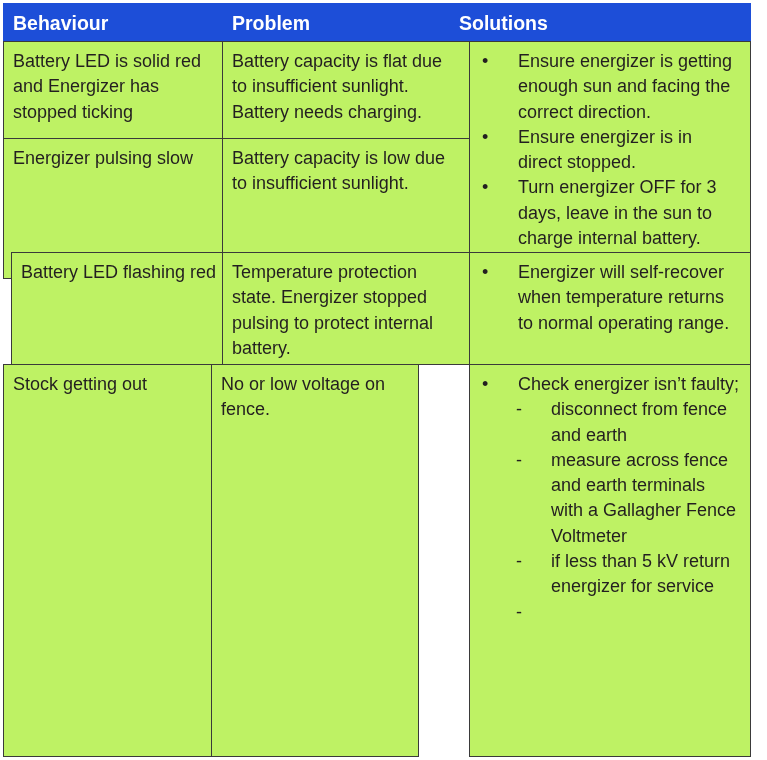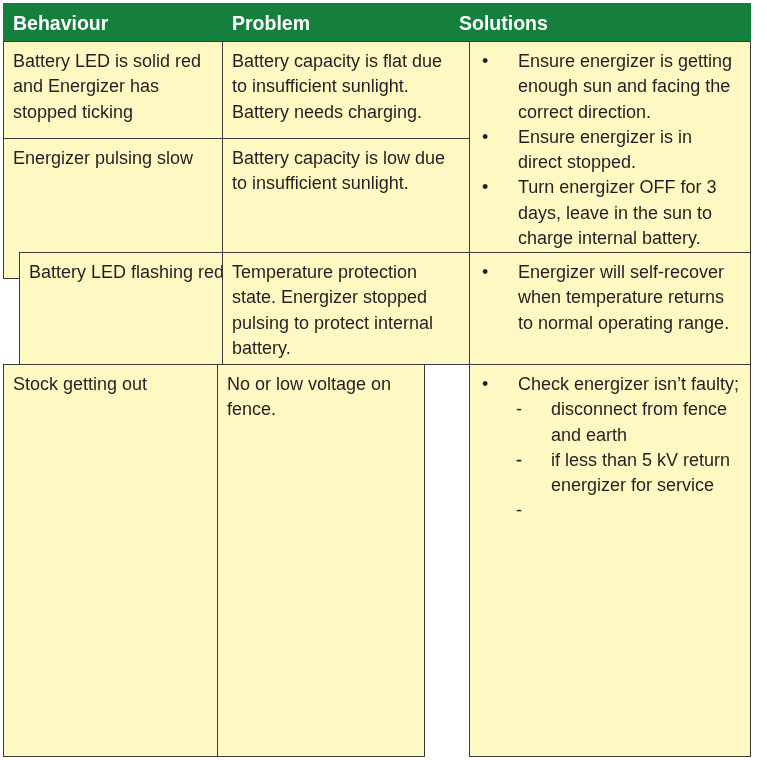--- a/index.html
+++ b/index.html
@@ -1,23 +1,23 @@
 <!DOCTYPE html>
 <html><head>
 <meta charset="utf-8">
 <style>
   html, body { margin:0; padding:0; background:#ffffff; }
   body { width:767px; height:760px; position:relative; overflow:hidden;
          font-family:"Liberation Sans", sans-serif; color:#231f20; }
   .tbl { position:absolute; left:3px; top:3px; width:748px; height:754px; }
-  .hdr { position:absolute; left:0; top:0; width:748px; height:38px; background:#15803d; }
+  .hdr { position:absolute; left:0; top:0; width:748px; height:38px; background:#1d4ed8; }
   .hcell { position:absolute; top:0; height:38px; line-height:40px; color:#ffffff;
            font-weight:bold; font-size:19.5px; }
   .cell { position:absolute; box-sizing:border-box; border:1.5px solid #3a3a3a;
-          font-size:18px; line-height:25.3px; padding:7px 9px 0 9px; background:#fef9c3; }
+          font-size:18px; line-height:25.3px; padding:7px 9px 0 9px; background:#bef264; }
   .bul { position:relative; padding-left:39px; }
   .bul .dot { position:absolute; left:3px; top:0; }
   .sub { position:relative; padding-left:72px; }
   .sub .dash { position:absolute; left:37px; top:0; }
 </style>
 </head>
 <body>
 
 <div class="tbl">
   <div class="hdr">
@@ -31,28 +31,28 @@
 
   <div class="cell" style="left:0;top:135px;width:220px;height:141px">Energizer pulsing slow</div>
   <div class="cell" style="left:219px;top:135px;width:248px;height:137px">Battery capacity is low due to insufficient sunlight.</div>
 
   <div class="cell" style="left:466px;top:38px;width:282px;height:212px">
     <div class="bul"><span class="dot">•</span><span>Ensure energizer is getting enough sun and facing the correct direction.</span></div>
     <div class="bul"><span class="dot">•</span><span>Ensure energizer is in direct stopped.</span></div>
     <div class="bul"><span class="dot">•</span><span>Turn energizer OFF for 3 days, leave in the sun to charge internal battery.</span></div>
   </div>
 
-  <div class="cell" style="left:16px;top:249px;width:256px;height:113px">Battery LED flashing red</div>
+  <div class="cell" style="left:8px;top:249px;width:256px;height:113px">Battery LED flashing red</div>
   <div class="cell" style="left:219px;top:249px;width:248px;height:113px">Temperature protection state. Energizer stopped pulsing to protect internal battery.</div>
   <div class="cell" style="left:466px;top:249px;width:282px;height:113px">
     <div class="bul"><span class="dot">•</span><span>Energizer will self-recover when temperature returns to normal operating range.</span></div>
   </div>
 
   <div class="cell" style="left:0;top:361px;width:220px;height:393px">Stock getting out</div>
-  <div class="cell" style="left:214px;top:361px;width:208px;height:393px">No or low voltage on fence.</div>
+  <div class="cell" style="left:208px;top:361px;width:208px;height:393px">No or low voltage on fence.</div>
   <div class="cell" style="left:466px;top:361px;width:282px;height:393px">
     <div class="bul"><span class="dot">•</span><span>Check energizer isn’t faulty;</span></div>
     <div class="sub"><span class="dash">-</span><span>disconnect from fence and earth</span></div>
-    <div class="sub"><span class="dash">-</span></div>
+    <div class="sub"><span class="dash">-</span><span>measure across fence and earth terminals with a Gallagher Fence Voltmeter</span></div>
     <div class="sub"><span class="dash">-</span><span>if less than 5 kV return energizer for service</span></div>
     <div class="sub"><span class="dash">-</span></div>
   </div>
 </div>
 
 </body></html>

